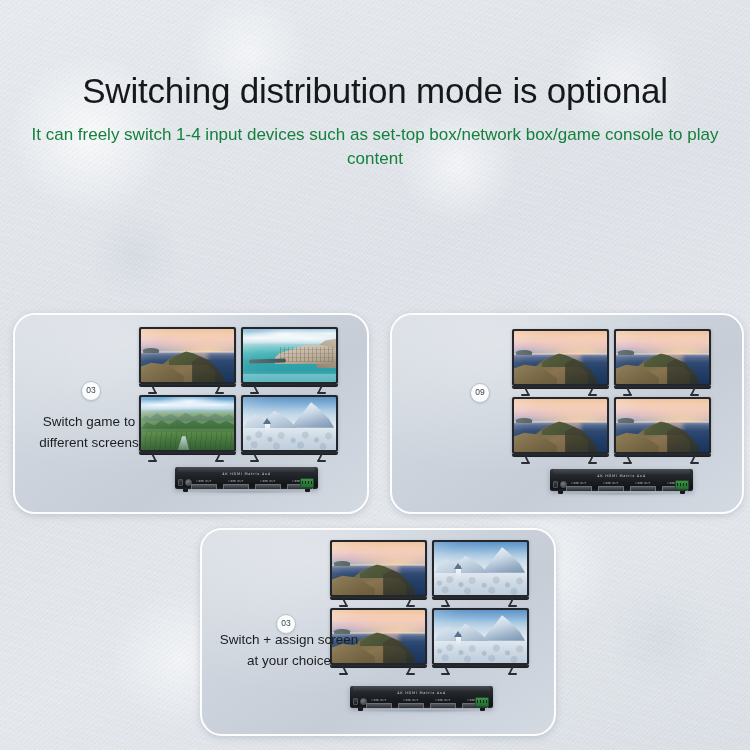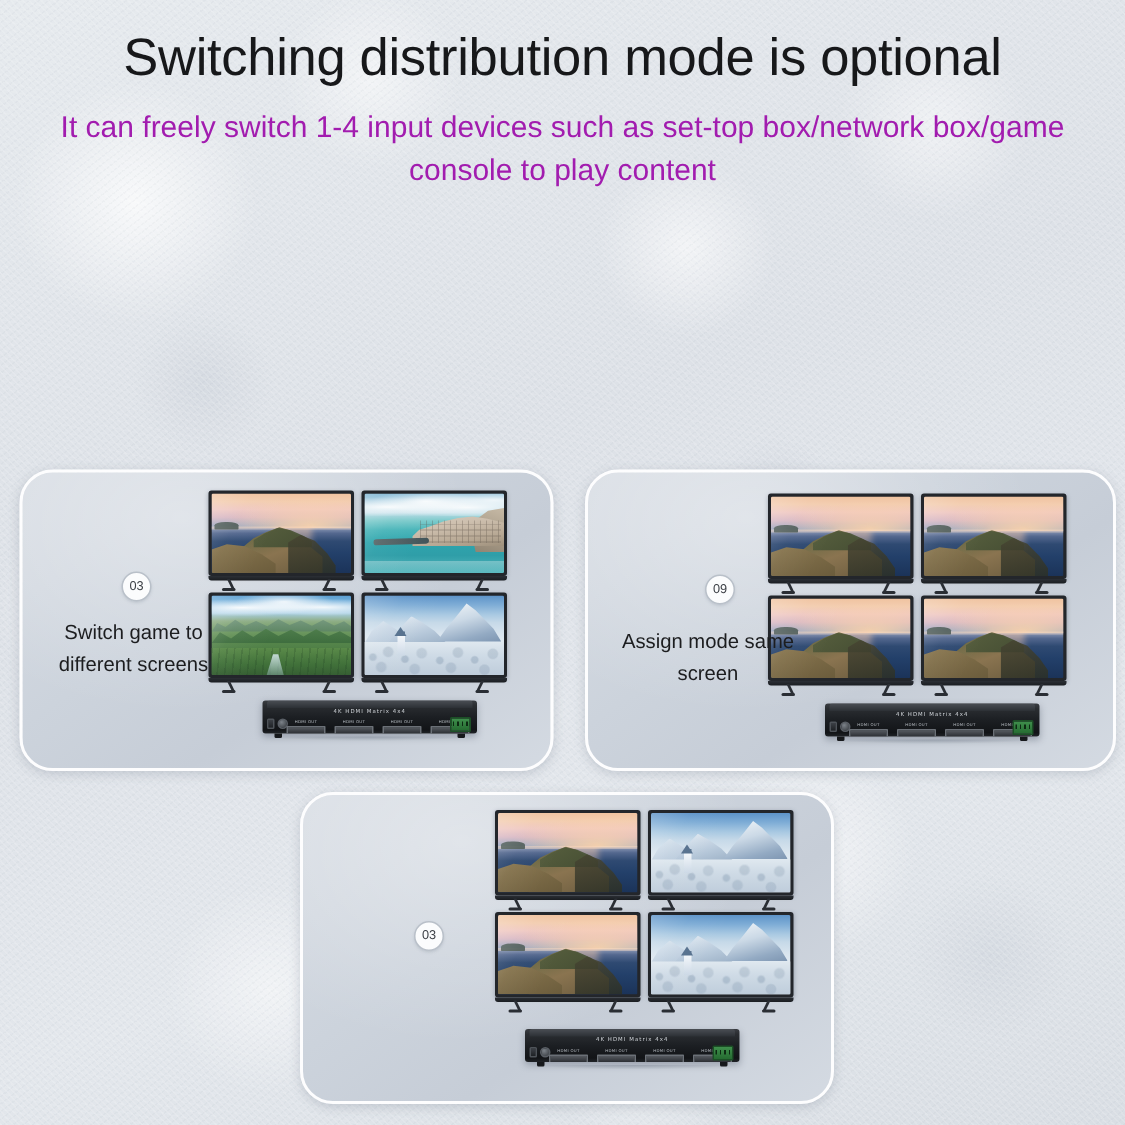--- a/index.html
+++ b/index.html
@@ -38,32 +38,32 @@
     z-index: 1;
     opacity: .30;
     background-image:
       repeating-linear-gradient(47deg, rgba(255,255,255,.45) 0 1px, rgba(0,0,0,0) 1px 3px),
       repeating-linear-gradient(-38deg, rgba(160,170,182,.22) 0 1px, rgba(0,0,0,0) 1px 4px),
       repeating-linear-gradient(12deg, rgba(255,255,255,.25) 0 1px, rgba(0,0,0,0) 1px 5px);
   }
   #page { position: absolute; inset: 0; z-index: 2; }
 
   
-  .header { text-align: center; padding-top: 20px; }
+  .header { text-align: center; padding-top: 72px; }
   .headline {
     font-size: 35px;
     color: #17181a;
     letter-spacing: -0.2px;
     line-height: 1.1;
     font-weight: 400;
     margin: 0 0 12px 0;
   }
   .subline {
-    font-size: 20px;
-    color: #a21caf;
+    font-size: 17px;
+    color: #15803d;
     line-height: 1.45;
     margin: 4px auto;
     width: 690px;
     font-weight: 400;
   }
 
   
   .card {
     position: absolute;
     border-radius: 22px;
@@ -566,21 +566,20 @@
         <div class="dev-green"></div>
       </div>
       <div class="dev-foot l"></div>
         <div class="dev-foot r"></div>
       <div class="dev-shadow"></div>
     </div>
   </div>
 
   <div class="card" id="card-2">
     <div class="badge badge-in">09</div>
-    <div class="card-label">Assign mode same screen</div>
 
     <div class="tv-grid">
       <div class="tv">
         <div class="tv-bezel">
           <div class="tv-screen">
             <div class="scene sc-coast">
               <div class="sky-glow"></div>
                 <div class="hz"></div>
                 <div class="sea-shine"></div>
               <div class="island"></div>
@@ -699,20 +698,21 @@
         <div class="dev-green"></div>
       </div>
       <div class="dev-foot l"></div>
         <div class="dev-foot r"></div>
       <div class="dev-shadow"></div>
     </div>
   </div>
 
   <div class="card" id="card-3">
     <div class="badge badge-in">03</div>
+    <div class="card-label">Switch + assign screen at your choice</div>
 
     <div class="tv-grid">
       <div class="tv">
         <div class="tv-bezel">
           <div class="tv-screen">
             <div class="scene sc-coast">
               <div class="sky-glow"></div>
                 <div class="hz"></div>
                 <div class="sea-shine"></div>
               <div class="island"></div>

